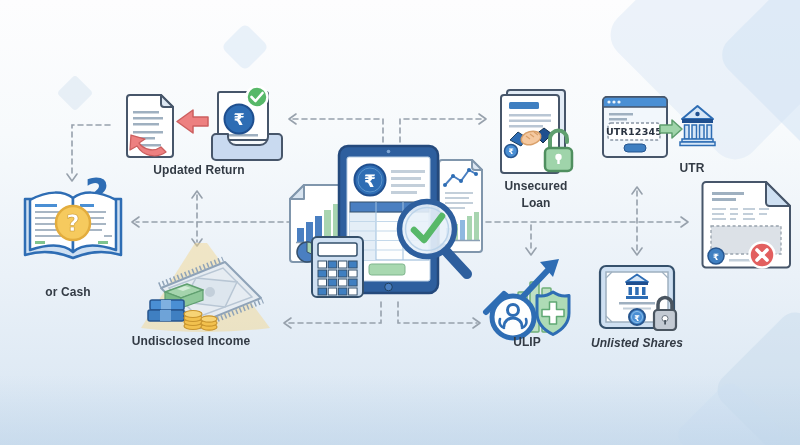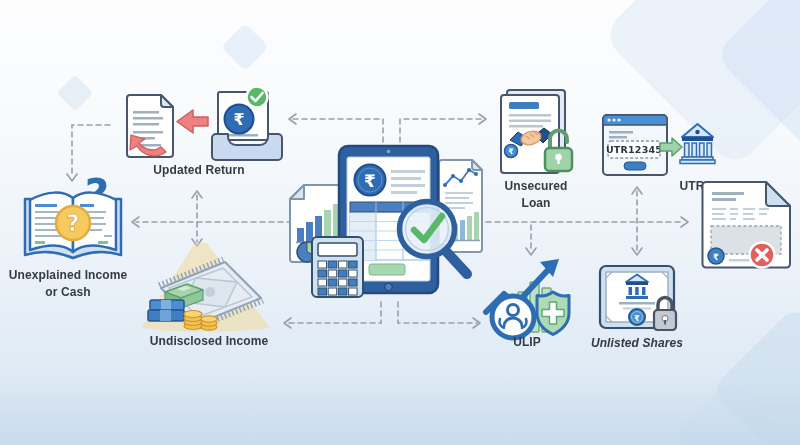--- a/index.html
+++ b/index.html
@@ -106,21 +106,20 @@
         <rect x="60" y="39" width="26" height="2" fill="#a8b6c4"></rect>
           <rect x="60" y="45" width="24" height="2" fill="#a8b6c4"></rect>
         <rect x="60" y="51" width="26" height="2" fill="#a8b6c4"></rect>
           <rect x="60" y="57" width="22" height="2" fill="#a8b6c4"></rect>
         <rect x="84" y="63" width="8" height="2" fill="#a8b6c4"></rect>
           <rect x="78" y="69" width="10" height="3" fill="#7fc48f"></rect>
       </g>
       <circle cx="53" cy="51" r="17" fill="#f6ca5e" stroke="#e3ad3e" stroke-width="2.5"></circle>
       <text class="svgtxt" x="53" y="59" font-size="23" fill="#ffffff" stroke="#c9972f" stroke-width="0.6" text-anchor="middle">?</text>
     </svg>
-    <div class="label" style="left:68px;top:96px;">Unexplained Income</div>
     <div class="label" style="left:68px;top:113px;">or Cash</div>
   </div>
 
   <div class="node" style="left:127px;top:240px;width:150px;height:112px;">
     <svg width="145" height="95" viewBox="0 0 145 95" style="left:6px;top:0;">
       <path d="M62,3 L74,3 L137,88 Q72,96 8,88 Z" fill="#f4d488" opacity="0.45"></path>
       <g>
         <path d="M28,48 L92,22 L128,58 L64,84 Z" fill="#e6ecf2" stroke="#8fa3b8" stroke-width="2" stroke-linejoin="round"></path>
         <path d="M36,48 L90,28 L119,57 L65,77 Z" fill="none" stroke="#b8c6d4" stroke-width="1.5"></path>
         <path d="M63,38 L104,42 L92,67 L50,62 Z" fill="#dde6ee" stroke="#b8c6d4" stroke-width="1.5"></path>
@@ -141,21 +140,21 @@
       <g stroke="#c9952e" stroke-width="1.2">
         <ellipse cx="60" cy="86" rx="9" ry="3.5" fill="#f2c14e"></ellipse>
           <ellipse cx="60" cy="82" rx="9" ry="3.5" fill="#f2c14e"></ellipse>
         <ellipse cx="60" cy="78" rx="9" ry="3.5" fill="#f2c14e"></ellipse>
           <ellipse cx="60" cy="74" rx="9" ry="3.5" fill="#f7d476"></ellipse>
         <ellipse cx="76" cy="87" rx="8" ry="3.2" fill="#f2c14e"></ellipse>
           <ellipse cx="76" cy="83" rx="8" ry="3.2" fill="#f2c14e"></ellipse>
         <ellipse cx="76" cy="79" rx="8" ry="3.2" fill="#f7d476"></ellipse>
       </g>
     </svg>
-    <div class="label" style="left:82px;top:94px;">Undisclosed Income</div>
+    <div class="label" style="left:64px;top:94px;">Undisclosed Income</div>
   </div>
 
   <div class="node" style="left:283px;top:140px;width:222px;height:160px;">
     <svg width="222" height="160" viewBox="0 0 222 160">
       <g>
         <path d="M21,45 h55 a3,3 0 0 1 3,3 v71 a3,3 0 0 1 -3,3 h-66 a3,3 0 0 1 -3,-3 v-60 z" fill="#ffffff" stroke="#8096ac" stroke-width="2"></path>
         <path d="M21,45 v14 h-14 z" fill="#d8e4f0" stroke="#8096ac" stroke-width="2" stroke-linejoin="round"></path>
         <rect x="14" y="88" width="7" height="14" fill="#4a7fc1"></rect>
           <rect x="23" y="82" width="7" height="20" fill="#4a7fc1"></rect>
         <rect x="32" y="76" width="7" height="26" fill="#4a7fc1"></rect>
@@ -262,21 +261,21 @@
         <path d="M56,60 v-9 a8.5,8.5 0 0 1 17,0 v3" stroke="#5f9f6f" stroke-width="4" fill="none" stroke-linecap="round"></path>
         <rect x="51" y="60" width="27" height="23" rx="4.5" fill="#9fd4aa" stroke="#4f8f5f" stroke-width="2.5"></rect>
         <circle cx="64.5" cy="69" r="3.2" fill="#ffffff"></circle>
           <rect x="63.3" y="70.5" width="2.4" height="5.5" fill="#ffffff"></rect>
       </g>
     </svg>
     <div class="label" style="left:42px;top:91px;">Unsecured</div>
     <div class="label" style="left:42px;top:108px;">Loan</div>
   </div>
 
-  <div class="node" style="left:596px;top:112px;width:124px;height:86px;">
+  <div class="node" style="left:596px;top:94px;width:124px;height:86px;">
     <svg width="120" height="66" viewBox="0 0 120 66" style="left:2px;top:0;">
       <rect x="5" y="3" width="64" height="60" rx="4" fill="#f2f7fc" stroke="#47566a" stroke-width="2"></rect>
       <path d="M9,3 h56 a4,4 0 0 1 4,4 v6 h-64 v-6 a4,4 0 0 1 4,-4 z" fill="#4a8fd4" stroke="#47566a" stroke-width="1.5"></path>
       <g fill="#ffffff" opacity="0.9">
         <circle cx="11" cy="8" r="1.6"></circle>
           <circle cx="16" cy="8" r="1.6"></circle>
           <circle cx="21" cy="8" r="1.6"></circle>
       </g>
       <rect x="11" y="19" width="24" height="2.5" fill="#9fb0c0"></rect>
         <rect x="11" y="24" width="18" height="2.5" fill="#9fb0c0"></rect>

